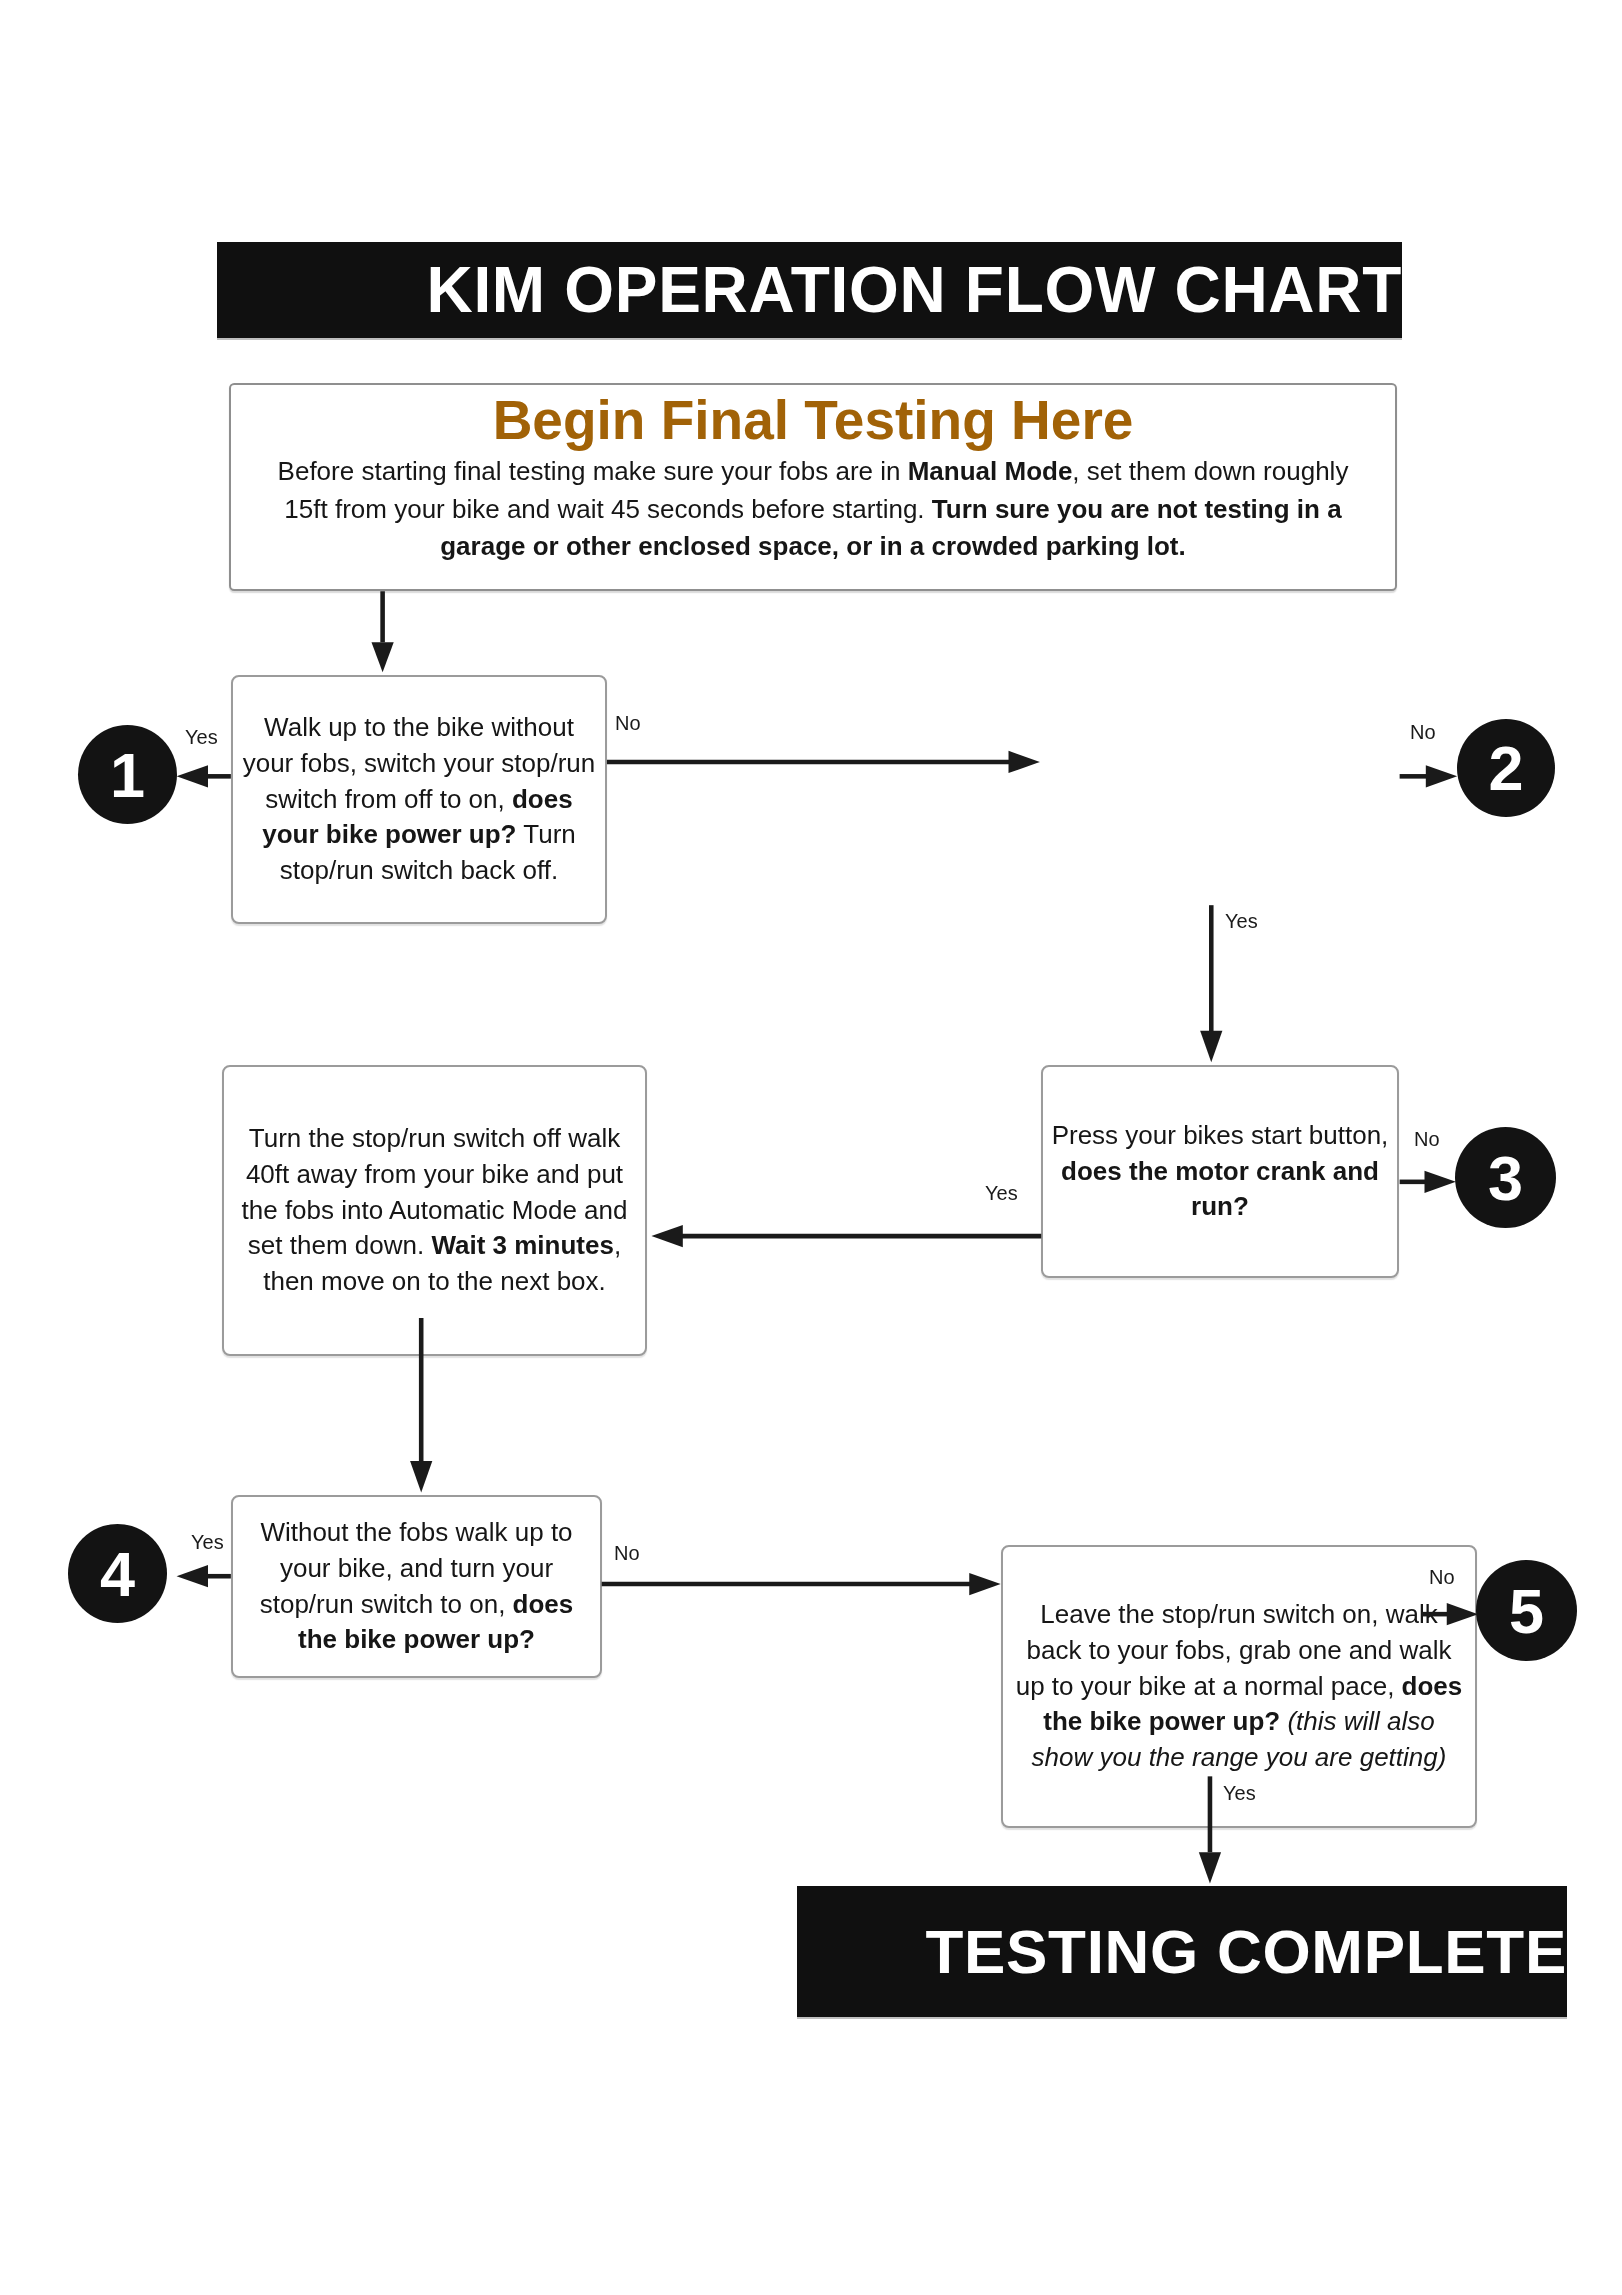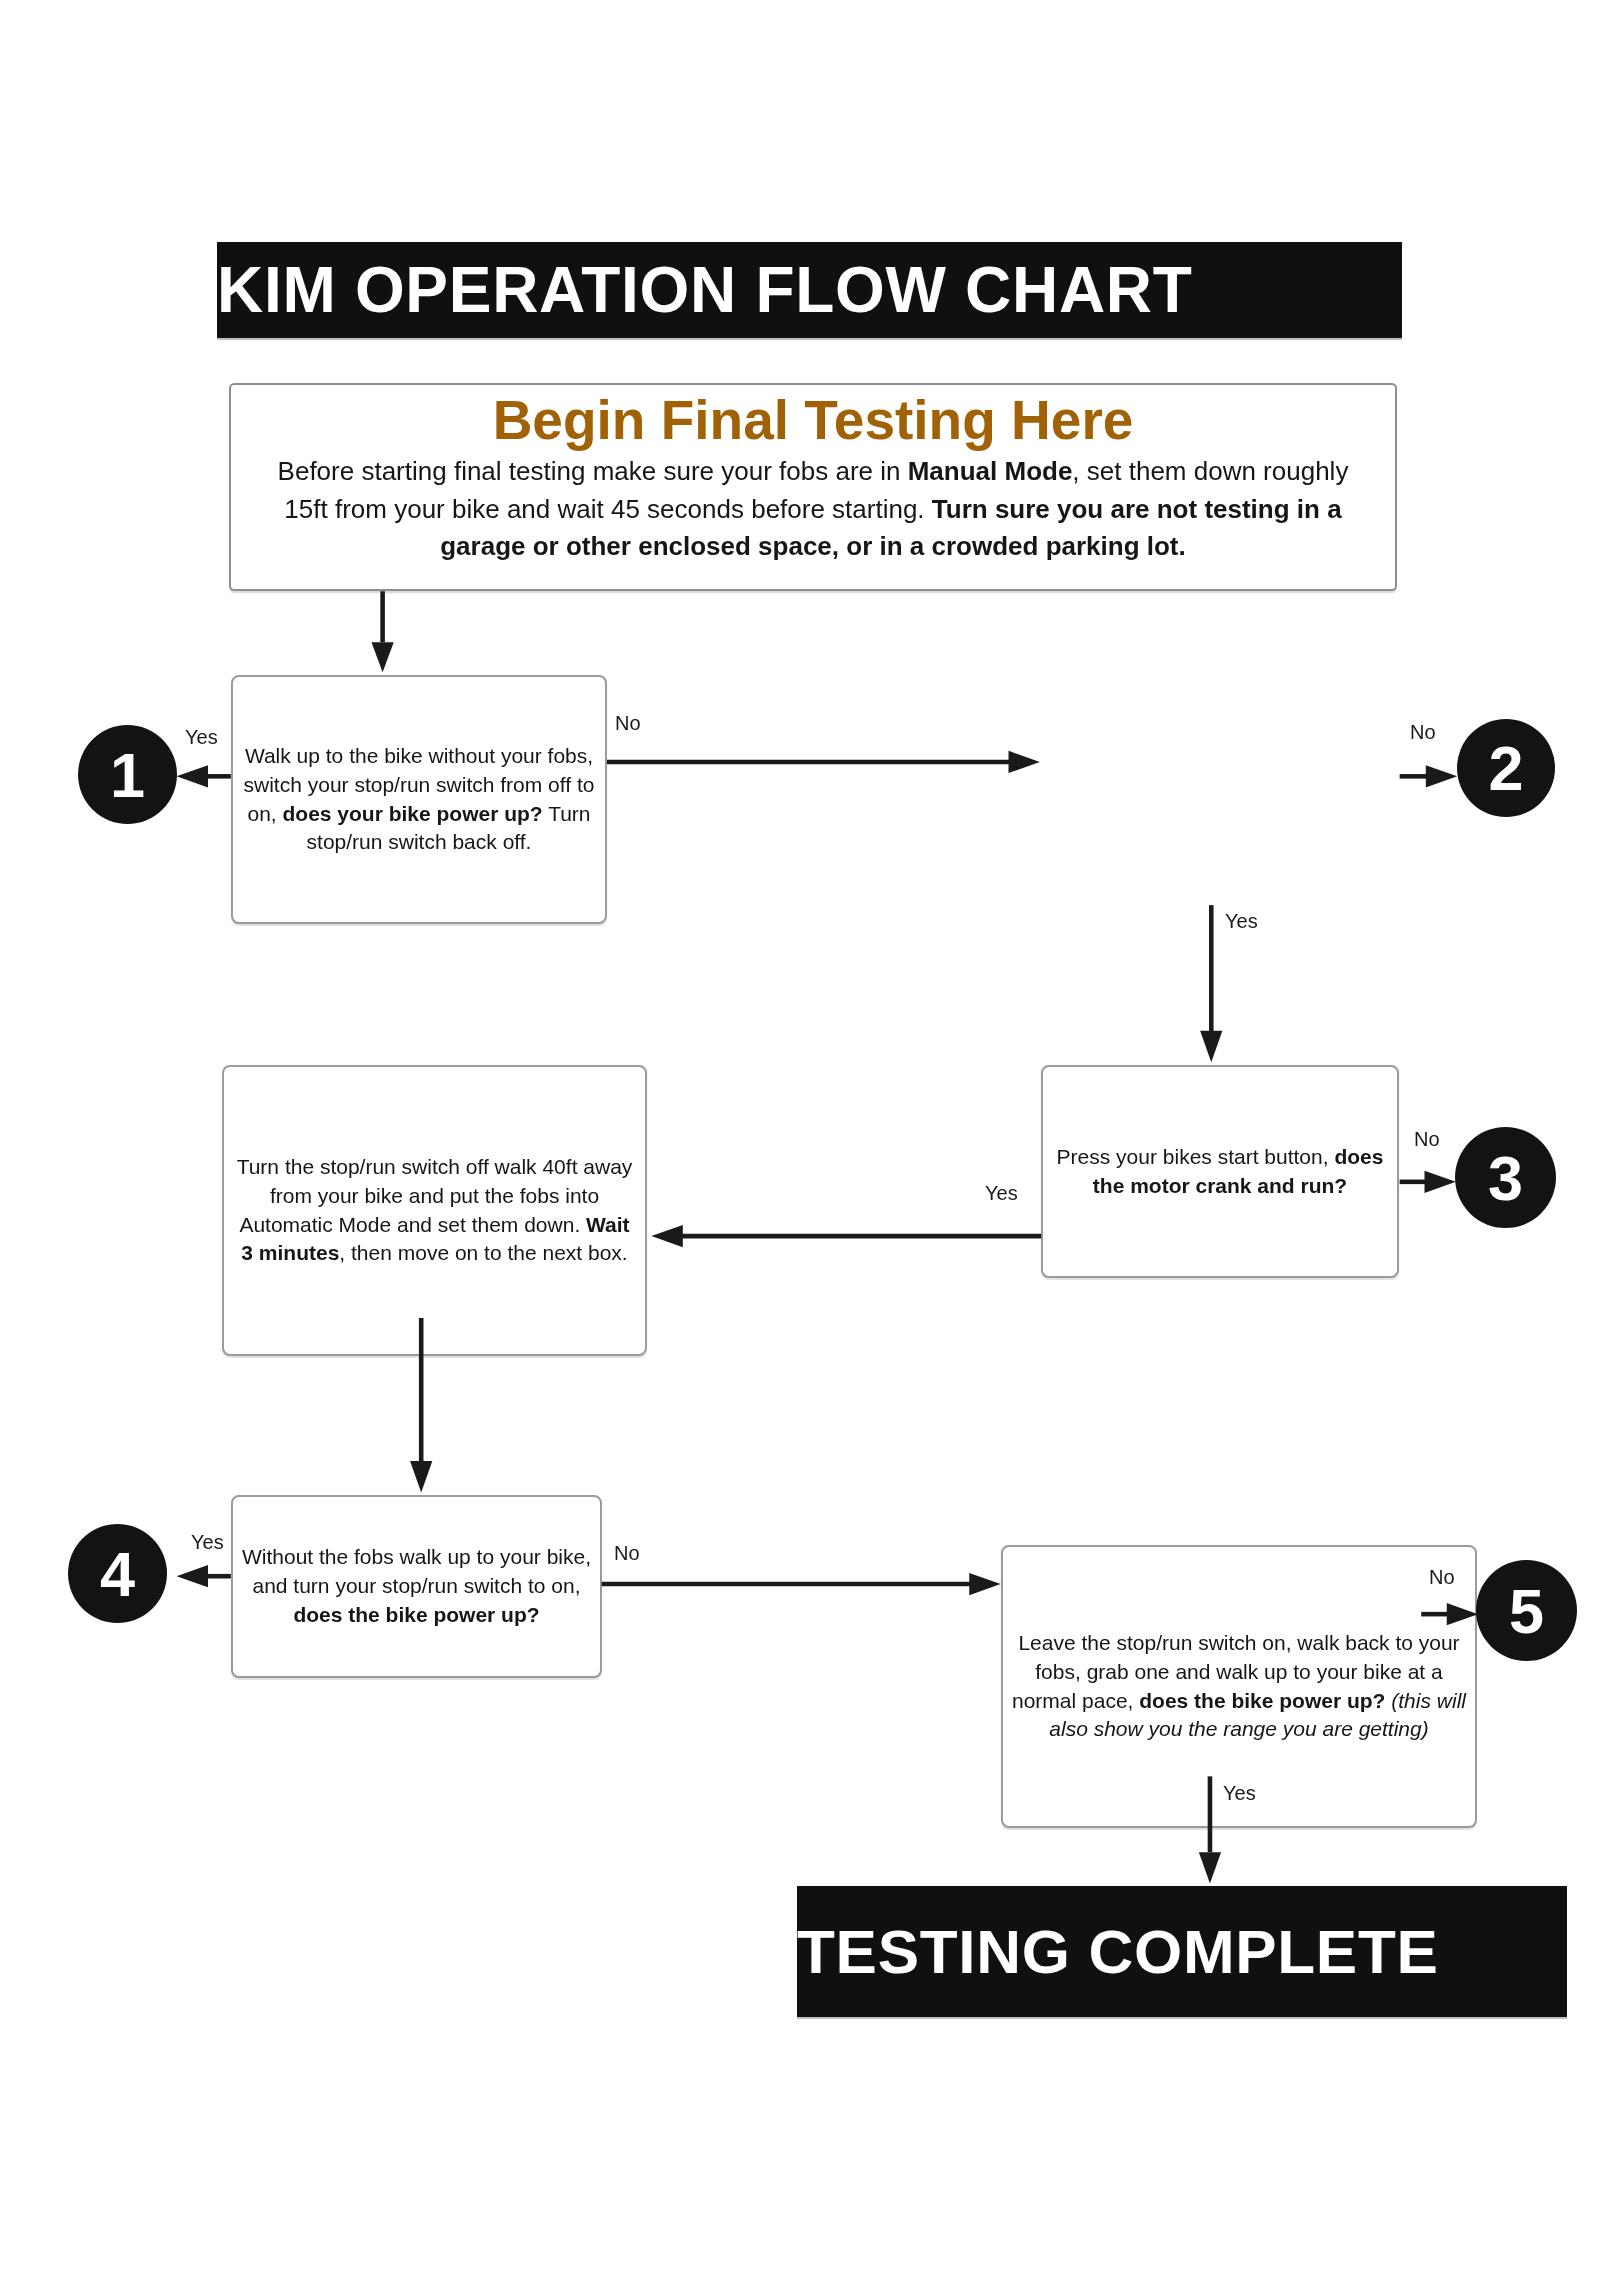--- a/index.html
+++ b/index.html
@@ -9,21 +9,21 @@
     background:#ffffff;
     font-family:"Liberation Sans",sans-serif;
     color:#1a1a1a;
     overflow:hidden;
   }
   
   .bar{
     position:absolute;
     background:var(--bar-fill,#101010);
     color:var(--bar-text,#ffffff);
-    display:flex;align-items:center;justify-content:flex-start;
+    display:flex;align-items:center;justify-content:flex-end;
     font-weight:bold;
     letter-spacing:0.7px;
     box-shadow:0 2px 0 rgba(0,0,0,.25);
   }
   #title-bar{left:217px;top:242px;width:1185px;height:96px;font-size:64px;}
   #complete-bar{left:797px;top:1886px;width:770px;height:131px;font-size:62px;}
   
   #start-node{
     position:absolute;left:229px;top:383px;width:1168px;height:208px;
     background:var(--node-fill,#ffffff);
@@ -40,21 +40,21 @@
   }
   
   .node{
     position:absolute;
     background:var(--node-fill,#ffffff);
     border:2px solid var(--node-border,#9b9b9b);
     border-radius:7.9px;
     box-sizing:border-box;
     display:flex;align-items:center;justify-content:center;
     text-align:center;
-    font-size:21px;line-height:1.38;
+    font-size:26px;line-height:1.38;
     padding:10.5px 7.9px;
     color:#161616;
     box-shadow:0 1.3px 1.3px rgba(0,0,0,.12);
   }
   #box-a{left:231px;top:675px;width:376px;height:249px;}
   #box-b{left:1041px;top:674px;width:358px;height:230px;}
   #box-c{left:1041px;top:1065px;width:358px;height:213px;}
   #box-d{left:222px;top:1065px;width:425px;height:291px;justify-content:center;}
   #box-e{left:231px;top:1495px;width:371px;height:183px;}
   #box-f{left:1001px;top:1545px;width:476px;height:283px;}

